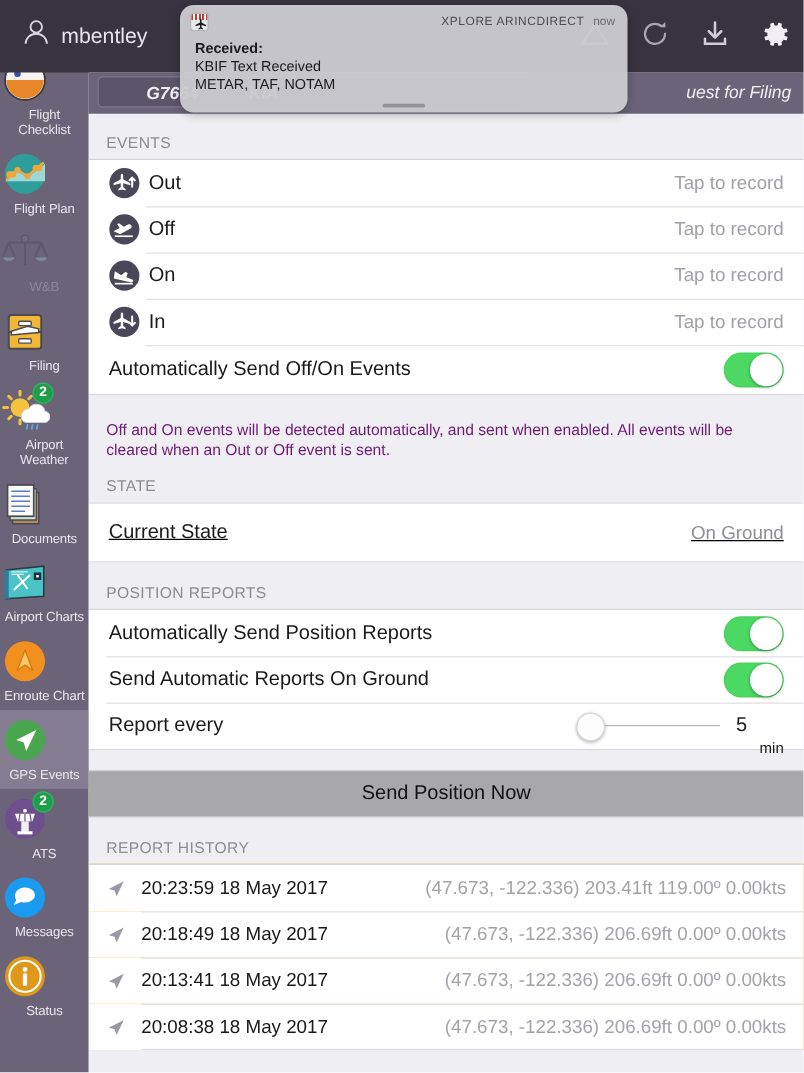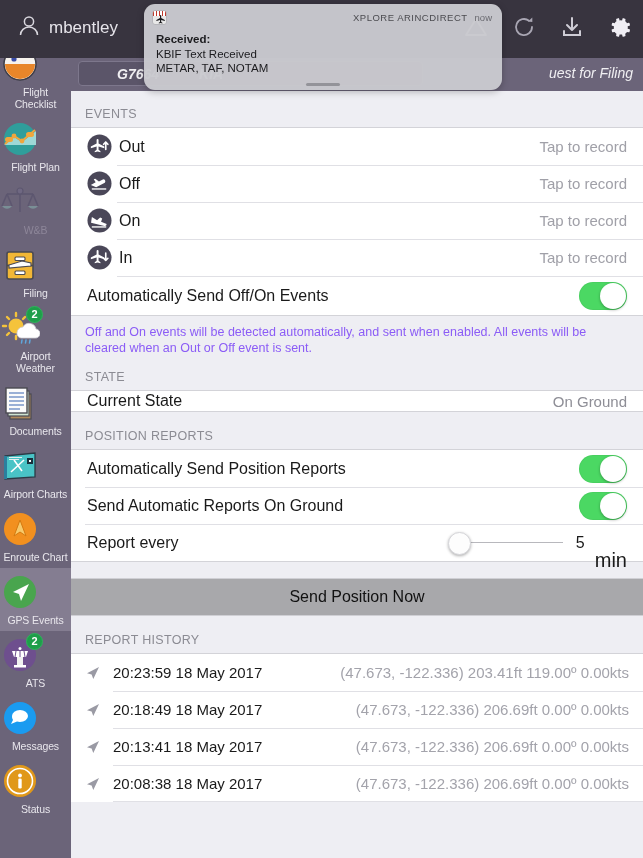--- a/index.html
+++ b/index.html
@@ -93,21 +93,21 @@
     content: ""; position: absolute; left: 46px; right: 0; top: 0;
     height: 1px; background: #e0e0e5;
   }
   .row.noindent + .row::before { left: 14px; }
   .row-icon { width: 32px; display: flex; align-items: center; }
   .row-label { font-size: 16px; color: #1a1a1a; flex: 1; }
   .row-value { font-size: 15px; color: #a0a0a8; }
   .row-value.dark { color: #8e8e96; }
 
   .footnote {
-    padding: 8px 14px 12px 14px; font-size: 12.5px; color: #8b5cf6;
+    padding: 20px 14px 12px 14px; font-size: 12.5px; color: #701a75;
     line-height: 16px; background: #eeeef3;
   }
 
   
   .toggle {
     width: 48px; height: 28px; border-radius: 14px; background: #4bd863;
     position: relative; flex: none; box-shadow: inset 0 0 0 1px rgba(0,0,0,0.04);
   }
   .toggle .knob {
     position: absolute; right: 1px; top: 1px; width: 26px; height: 26px;
@@ -120,21 +120,21 @@
   .slider { position: relative; width: 115px; height: 26px; }
   .slider .track {
     position: absolute; left: 6px; right: 0; top: 12px; height: 1.5px; background: #b8b8bd;
   }
   .slider .knob {
     position: absolute; left: 0; top: 2px; width: 23px; height: 23px;
     border-radius: 50%; background: #fdfdfd; border: 0.5px solid #d6d6da;
     box-shadow: 0 1px 3px rgba(0,0,0,0.3);
   }
   .slider-num { font-size: 16px; color: #1a1a1a; width: 12px; text-align: right; }
-  .slider-unit { font-size: 20px; color: #1a1a1a; margin-top: 35px; }
+  .slider-unit { font-size: 12px; color: #1a1a1a; margin-top: 35px; }
 
   
   .action-btn {
     height: 38px; background: #a8a8ab; display: flex;
     align-items: center; justify-content: center;
     font-size: 16px; color: #111; cursor: pointer;
     border-top: 1px solid #cfcfd4; border-bottom: 1px solid #cfcfd4;
   }
 
   
@@ -484,21 +484,21 @@
         <div class="toggle">
             <div class="knob"></div>
           </div>
       </div>
     </div>
 
     <div class="footnote">Off and On events will be detected automatically, and sent when enabled. All events will be cleared when an Out or Off event is sent.</div>
 
     <div class="group-header" style="padding-top:2px;">STATE</div>
     <div class="rows">
-      <div class="row noindent" style="height:20px;">
+      <div class="row noindent" style="height:46px;text-decoration:underline;">
         <div class="row-label">Current State</div>
         <div class="row-value dark">On Ground</div>
       </div>
     </div>
 
     <div class="group-header" style="padding-top:17px;">POSITION REPORTS</div>
     <div class="rows">
       <div class="row noindent" style="height:37px;">
         <div class="row-label">Automatically Send Position Reports</div>
         <div class="toggle">

